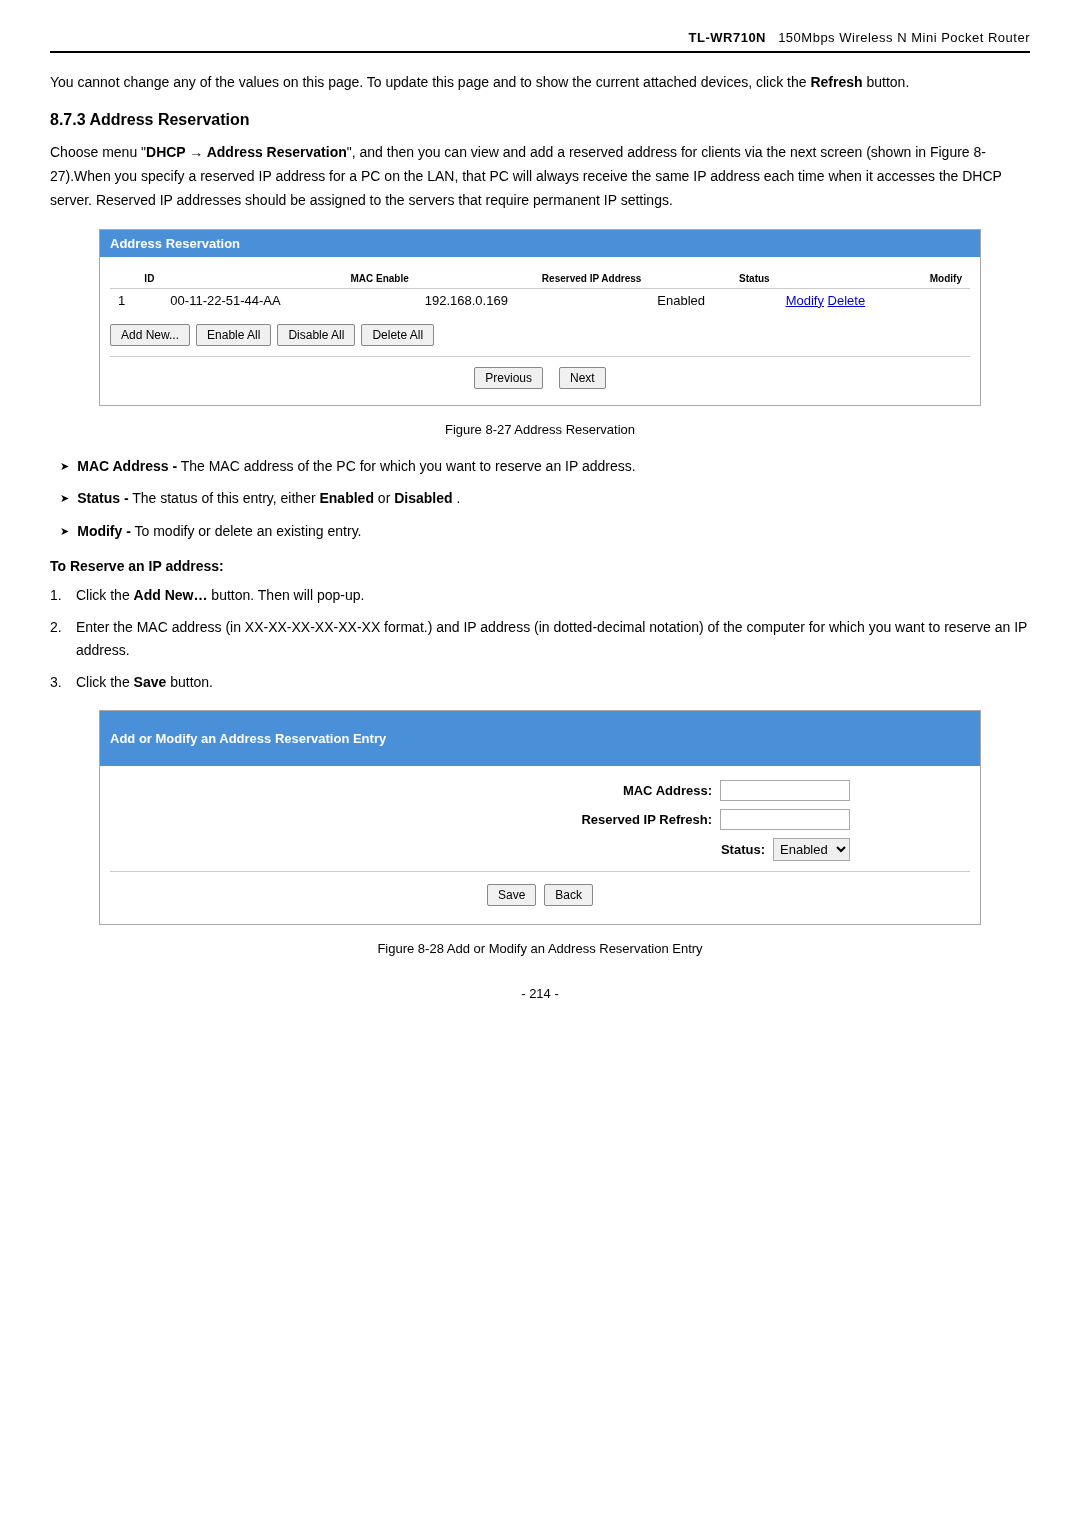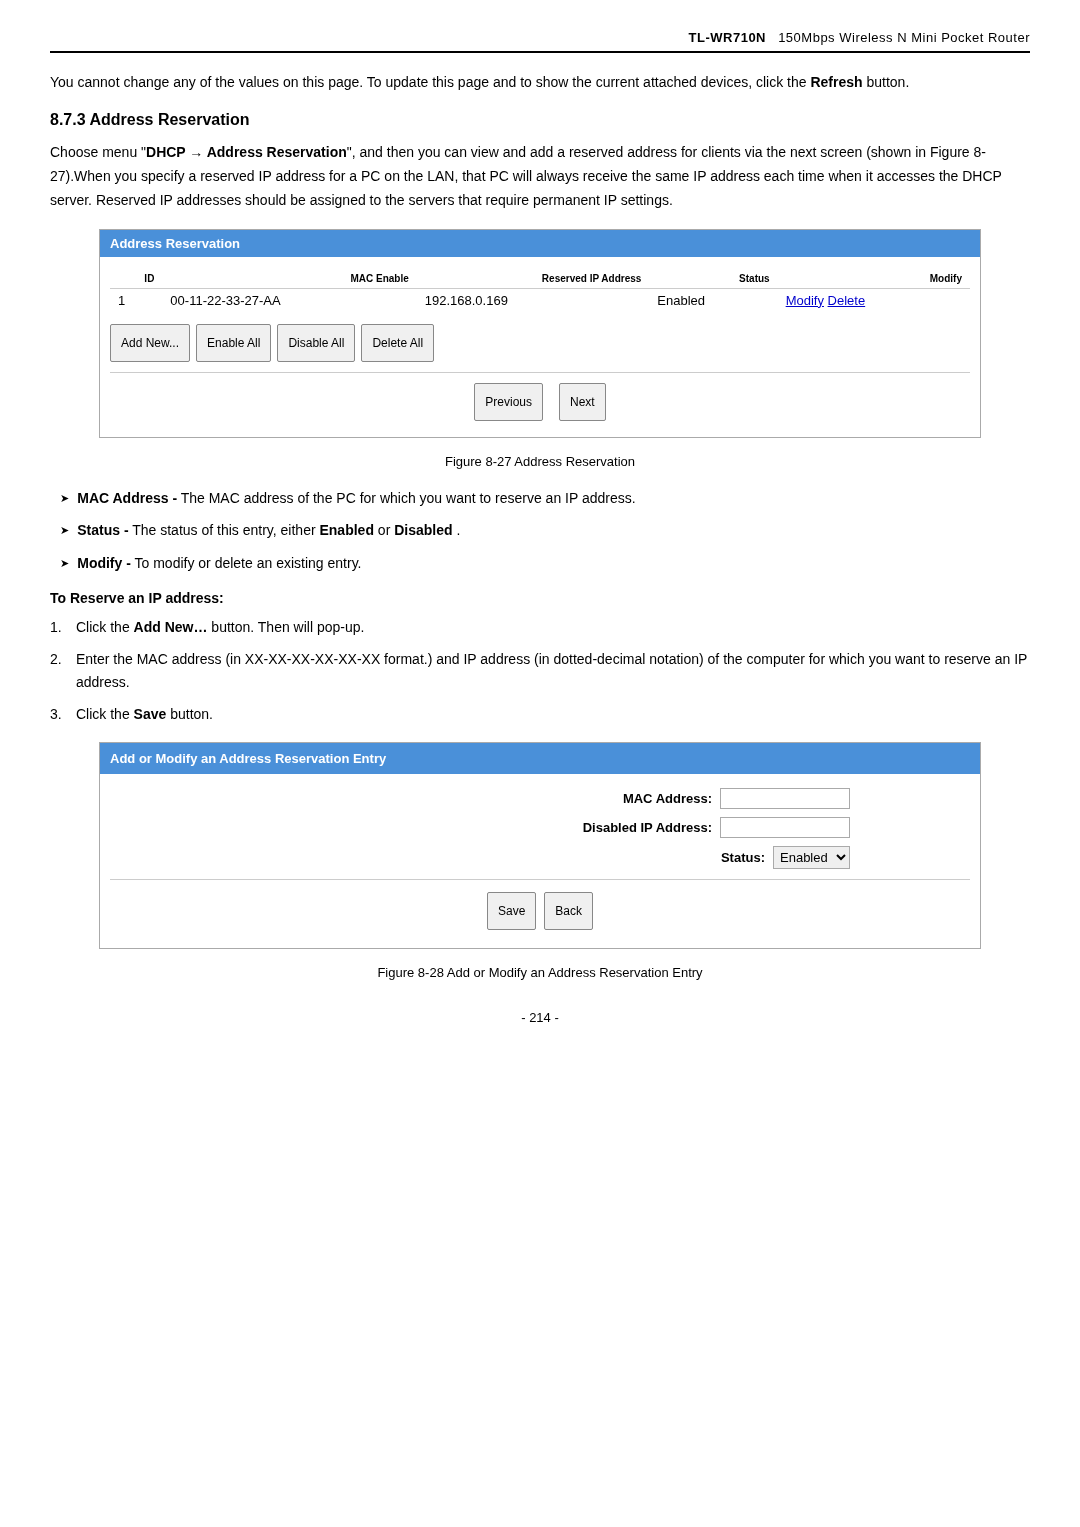--- a/index.html
+++ b/index.html
@@ -77,21 +77,21 @@
       text-decoration: underline;
       cursor: pointer;
     }
     .btn-row {
       display: flex;
       gap: 6px;
       margin-bottom: 10px;
       align-items: center;
     }
     .btn {
-      padding: 11px 10px;
+      padding: 3px 10px;
       font-size: 12px;
       border: 1px solid #888;
       background: #f0f0f0;
       cursor: pointer;
       border-radius: 2px;
     }
     .nav-row {
       display: flex;
       justify-content: center;
       gap: 16px;
@@ -146,21 +146,21 @@
     .form-panel {
       border: 1px solid #aaa;
       width: 90%;
       margin: 0 auto 16px auto;
     }
     .form-panel-header {
       background: #4a90d9;
       color: #fff;
       font-weight: bold;
       font-size: 13px;
-      padding: 8px 10px;
+      padding: 20px 10px;
     }
     .form-panel-body {
       padding: 14px 10px;
     }
     .form-row {
       display: flex;
       align-items: center;
       margin-bottom: 8px;
       justify-content: flex-end;
       padding-right: 120px;
@@ -224,21 +224,21 @@
           <th>ID</th>
           <th>MAC Enable</th>
           <th>Reserved IP Address</th>
           <th>Status</th>
           <th>Modify</th>
         </tr>
       </thead>
       <tbody>
         <tr>
           <td>1</td>
-          <td>00-11-22-33-27-AA</td>
+          <td>00-11-22-51-44-AA</td>
           <td>192.168.0.169</td>
           <td>Enabled</td>
           <td>
             <span class="link-blue">Modify</span>
             <span> </span>
             <span class="link-blue">Delete</span>
           </td>
         </tr>
       </tbody>
     </table>
@@ -301,21 +301,21 @@
 </ol>
 
 <div class="form-panel">
   <div class="form-panel-header">Add or Modify an Address Reservation Entry</div>
   <div class="form-panel-body">
     <div class="form-row">
       <label class="form-label">MAC Address:</label>
       <input class="form-input" type="text" value="" style="">
     </div>
     <div class="form-row">
-      <label class="form-label">Disabled IP Address:</label>
+      <label class="form-label">Reserved IP Refresh:</label>
       <input class="form-input" type="text" value="" style="">
     </div>
     <div class="form-row">
       <label class="form-label">Status:</label>
       <select class="form-select">
         <option>Enabled</option>
         <option>Disabled</option>
       </select>
     </div>
     <div class="panel-separator" style="margin-top:10px;"></div>

